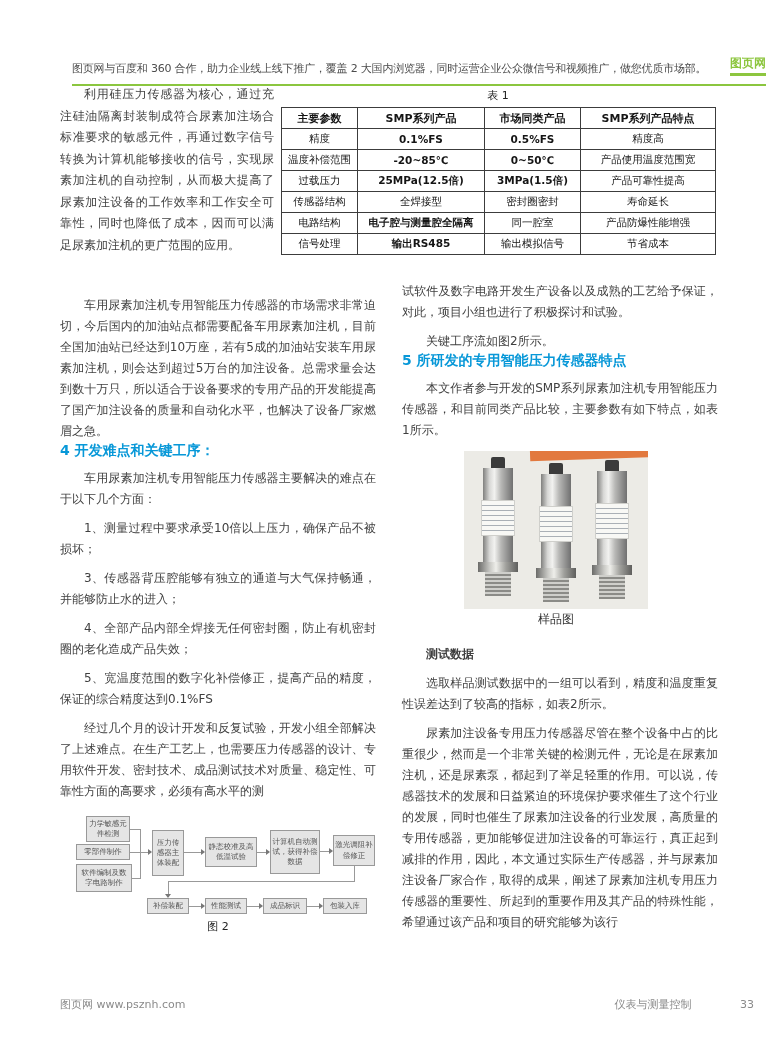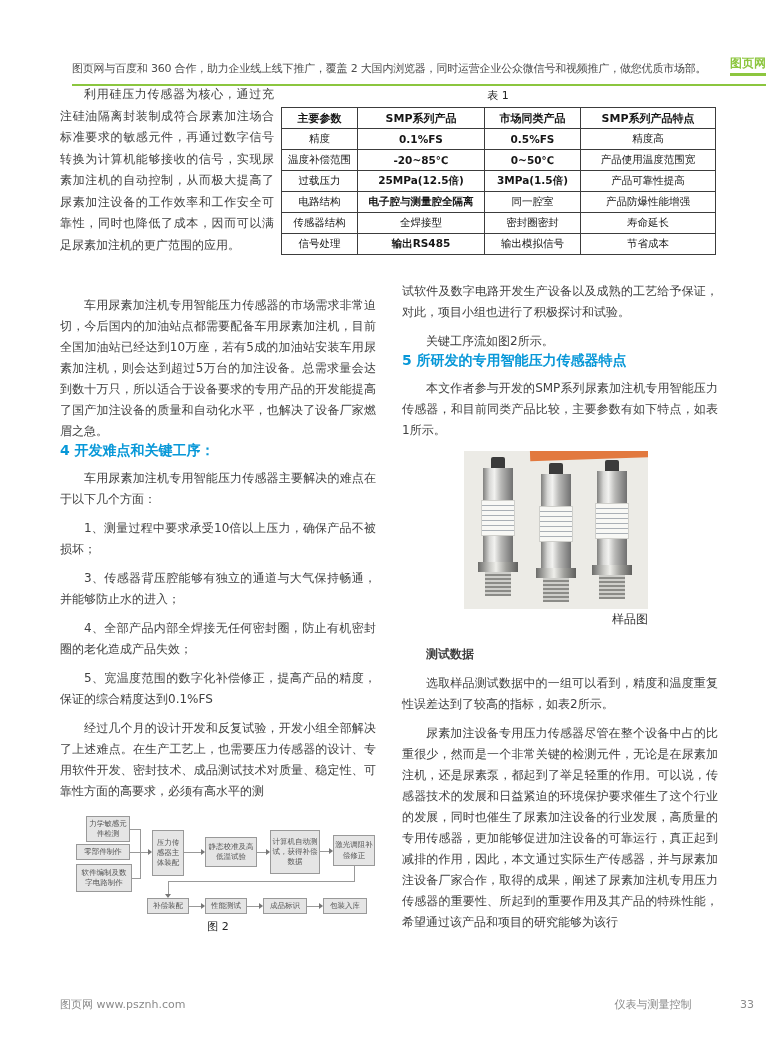--- a/index.html
+++ b/index.html
@@ -52,21 +52,21 @@
   .cap{width:14px;height:11px;margin:0 auto;background:#3b3b3b;border-radius:2px 2px 0 0;}
   .sbody{width:30px;margin:0 auto;
          background:linear-gradient(90deg,#80807e 0%,#d8d8d6 22%,#f2f2f0 38%,#b8b8b6 60%,#707070 100%);}
   .b1{height:32px;} .b2{height:26px;}
   .slabel{width:34px;height:36px;margin:0 auto;box-sizing:border-box;border:1px solid #cfcfcb;
           background:repeating-linear-gradient(180deg,#f8f8f5 0px,#f8f8f5 4px,#aab0b6 4px,#aab0b6 5px);}
   .nut{width:40px;height:10px;margin:0 auto;
        background:linear-gradient(90deg,#6b6b69,#c9c9c5 30%,#eeeeea 45%,#a0a09c 70%,#5f5f5d);}
   .thread{width:26px;height:24px;margin:0 auto;
           background:repeating-linear-gradient(180deg,#cfcfcb 0 2px,#8b8b87 2px 4px);}
-  .photo-caption{width:184px;margin-left:62px;text-align:right;font-size:12px;color:#333;}
+  .photo-caption{width:184px;margin-left:62px;text-align:center;font-size:12px;color:#333;}
 
   
   #ftr{position:absolute;left:60px;top:997px;width:694px;display:flex;justify-content:space-between;
        font-size:11px;color:#8a8a8a;}
   #ftr .pnum{margin-left:45px;}
 </style>
 </head>
 <body>
 
 <div id="page">
@@ -108,30 +108,30 @@
           <td class="val">0~50℃</td>
           <td class="serif">产品使用温度范围宽</td>
         </tr>
         <tr>
           <td class="serif">过载压力</td>
           <td class="val">25MPa(12.5倍)</td>
           <td class="val">3MPa(1.5倍)</td>
           <td class="serif">产品可靠性提高</td>
         </tr>
         <tr>
+          <td class="serif">传感器结构</td>
+          <td class="serif">全焊接型</td>
+          <td class="serif">密封圈密封</td>
+          <td class="serif">寿命延长</td>
+        </tr>
+        <tr>
           <td class="serif">电路结构</td>
           <td class="val">电子腔与测量腔全隔离</td>
           <td class="serif">同一腔室</td>
           <td class="serif">产品防爆性能增强</td>
-        </tr>
-        <tr>
-          <td class="serif">传感器结构</td>
-          <td class="serif">全焊接型</td>
-          <td class="serif">密封圈密封</td>
-          <td class="serif">寿命延长</td>
         </tr>
         <tr>
           <td class="serif">信号处理</td>
           <td class="val">输出RS485</td>
           <td class="serif">输出模拟信号</td>
           <td class="serif">节省成本</td>
         </tr>
       </tbody>
     </table>
   </section>

